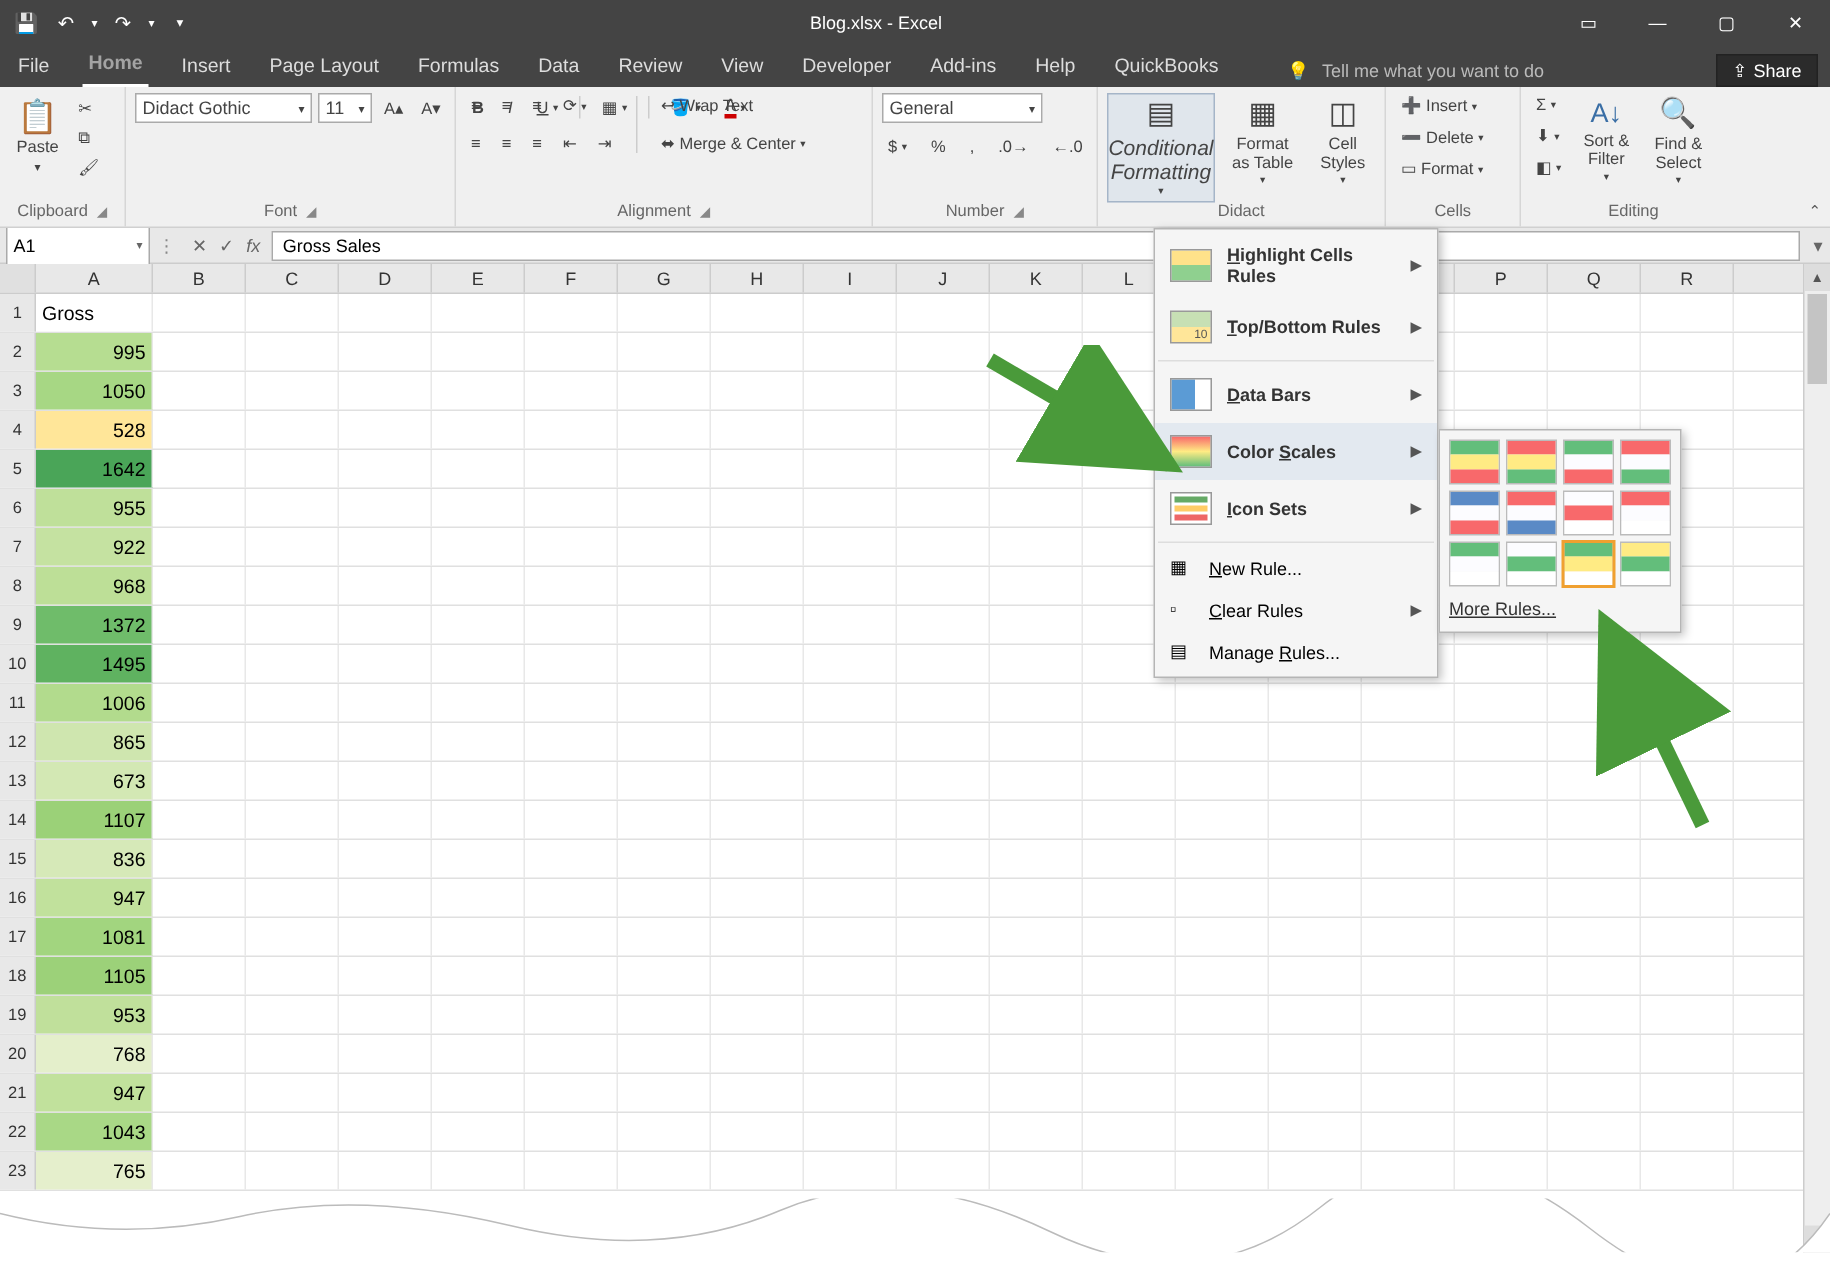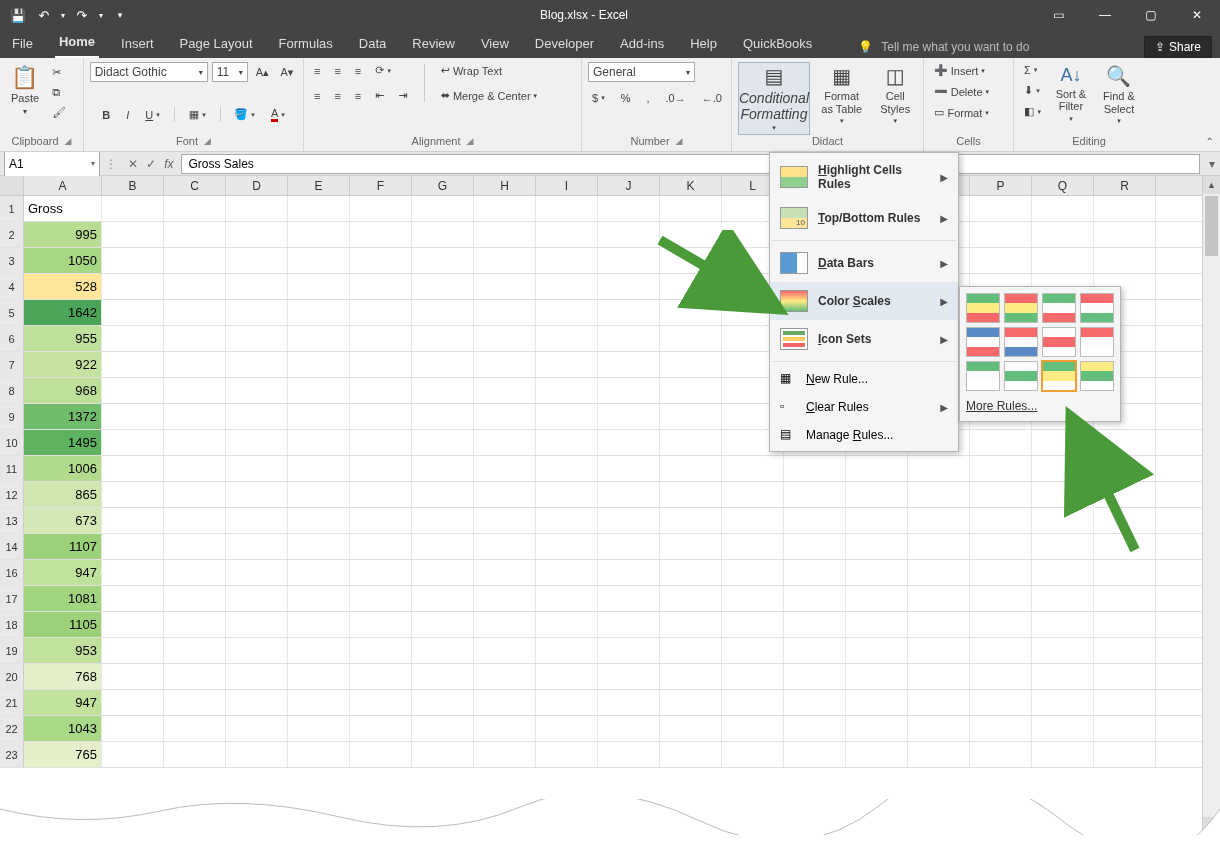--- a/index.html
+++ b/index.html
@@ -7,21 +7,21 @@
 
 .titlebar { height: 30px; background: #444; color: #fff; display: flex; align-items: center; font-size: 12px; }
 .titlebar .qat { display: flex; align-items: center; gap: 2px; padding-left: 6px; }
 .titlebar .qat-btn { width: 24px; height: 22px; display: flex; align-items: center; justify-content: center; color: #fff; font-size: 13px; }
 .titlebar .title-center { flex: 1; text-align: center; }
 .titlebar .win-ctrl { display: flex; }
 .titlebar .win-btn { width: 46px; height: 30px; display: flex; align-items: center; justify-content: center; font-size: 12px; }
 
 .tabs { height: 28px; background: #444; color: #ddd; display: flex; align-items: flex-end; padding: 0 8px; gap: 18px; font-size: 13px; }
 .tab { padding: 6px 4px 7px; cursor: pointer; }
-.tab.active { color: #e5e5e5; border-bottom: 2px solid #fff; font-weight: 600; }
+.tab.active { color: #a3a3a3; border-bottom: 2px solid #fff; font-weight: 600; }
 .tell-me { margin-left: 24px; display: flex; align-items: center; gap: 8px; color: #bbb; font-size: 12px; padding: 4px 0; }
 .share-btn { margin-left: auto; background: #2b2b2b; color: #fff; padding: 3px 10px; border: 1px solid #222; font-size: 12px; display:flex; align-items:center; gap:4px; }
 
 .ribbon { height: 94px; background: #f0f0f0; border-bottom: 1px solid #d0d0d0; display: flex; font-size: 11px; color: #444; position: relative; }
 .group { border-right: 1px solid #d6d6d6; padding: 4px 6px 2px; display: flex; flex-direction: column; justify-content: space-between; }
 .group-label { text-align: center; font-size: 11px; color: #666; display:flex; justify-content:center; align-items:center; gap:4px; padding-bottom:2px;}
 .group-label .dialog-launch { font-size:9px; color:#888; margin-left: 2px;}
 .group-body { display: flex; align-items: flex-start; gap: 4px; }
 .big-btn { display: flex; flex-direction: column; align-items: center; justify-content: center; padding: 2px 4px; text-align: center; line-height: 1.15; gap: 2px; cursor:pointer; border:1px solid transparent;}
 .big-btn:hover, .big-btn.open { background: #e0e6ec; border:1px solid #a5b5c8; }
@@ -149,21 +149,21 @@
           </span>
       </div>
     </div>
     <div class="group-label">
         <span>Clipboard</span>
         <span class="dialog-launch">◢</span>
       </div>
   </div>
 
   <div class="group" style="width:220px;">
-    <div class="group-body" style="flex-direction:column;gap:23px;align-items:center;">
+    <div class="group-body" style="flex-direction:row;gap:13px;">
       <div style="display:flex;gap:4px;align-items:center;">
         <div class="combo" style="width:118px;">
             <span>Didact Gothic</span>
             <span style="font-size:8px;">▾</span>
           </div>
         <div class="combo" style="width:36px;">
             <span>11</span>
             <span style="font-size:8px;">▾</span>
           </div>
         <span class="small-btn">A▴</span>
@@ -659,20 +659,41 @@
         <div class="cell"></div>
         <div class="cell"></div>
         <div class="cell"></div>
         <div class="cell"></div>
         <div class="cell"></div>
         <div class="cell"></div>
         <div class="cell"></div>
         <div class="cell"></div>
       </div>
       <div class="row">
+        <div class="row-h">15</div>
+        <div class="cell first" style="background: rgb(214, 233, 184);">836</div>
+        <div class="cell"></div>
+        <div class="cell"></div>
+        <div class="cell"></div>
+        <div class="cell"></div>
+        <div class="cell"></div>
+        <div class="cell"></div>
+        <div class="cell"></div>
+        <div class="cell"></div>
+        <div class="cell"></div>
+        <div class="cell"></div>
+        <div class="cell"></div>
+        <div class="cell"></div>
+        <div class="cell"></div>
+        <div class="cell"></div>
+        <div class="cell"></div>
+        <div class="cell"></div>
+        <div class="cell"></div>
+      </div>
+      <div class="row">
         <div class="row-h">16</div>
         <div class="cell first" style="background: rgb(193, 225, 156);">947</div>
         <div class="cell"></div>
         <div class="cell"></div>
         <div class="cell"></div>
         <div class="cell"></div>
         <div class="cell"></div>
         <div class="cell"></div>
         <div class="cell"></div>
         <div class="cell"></div>

